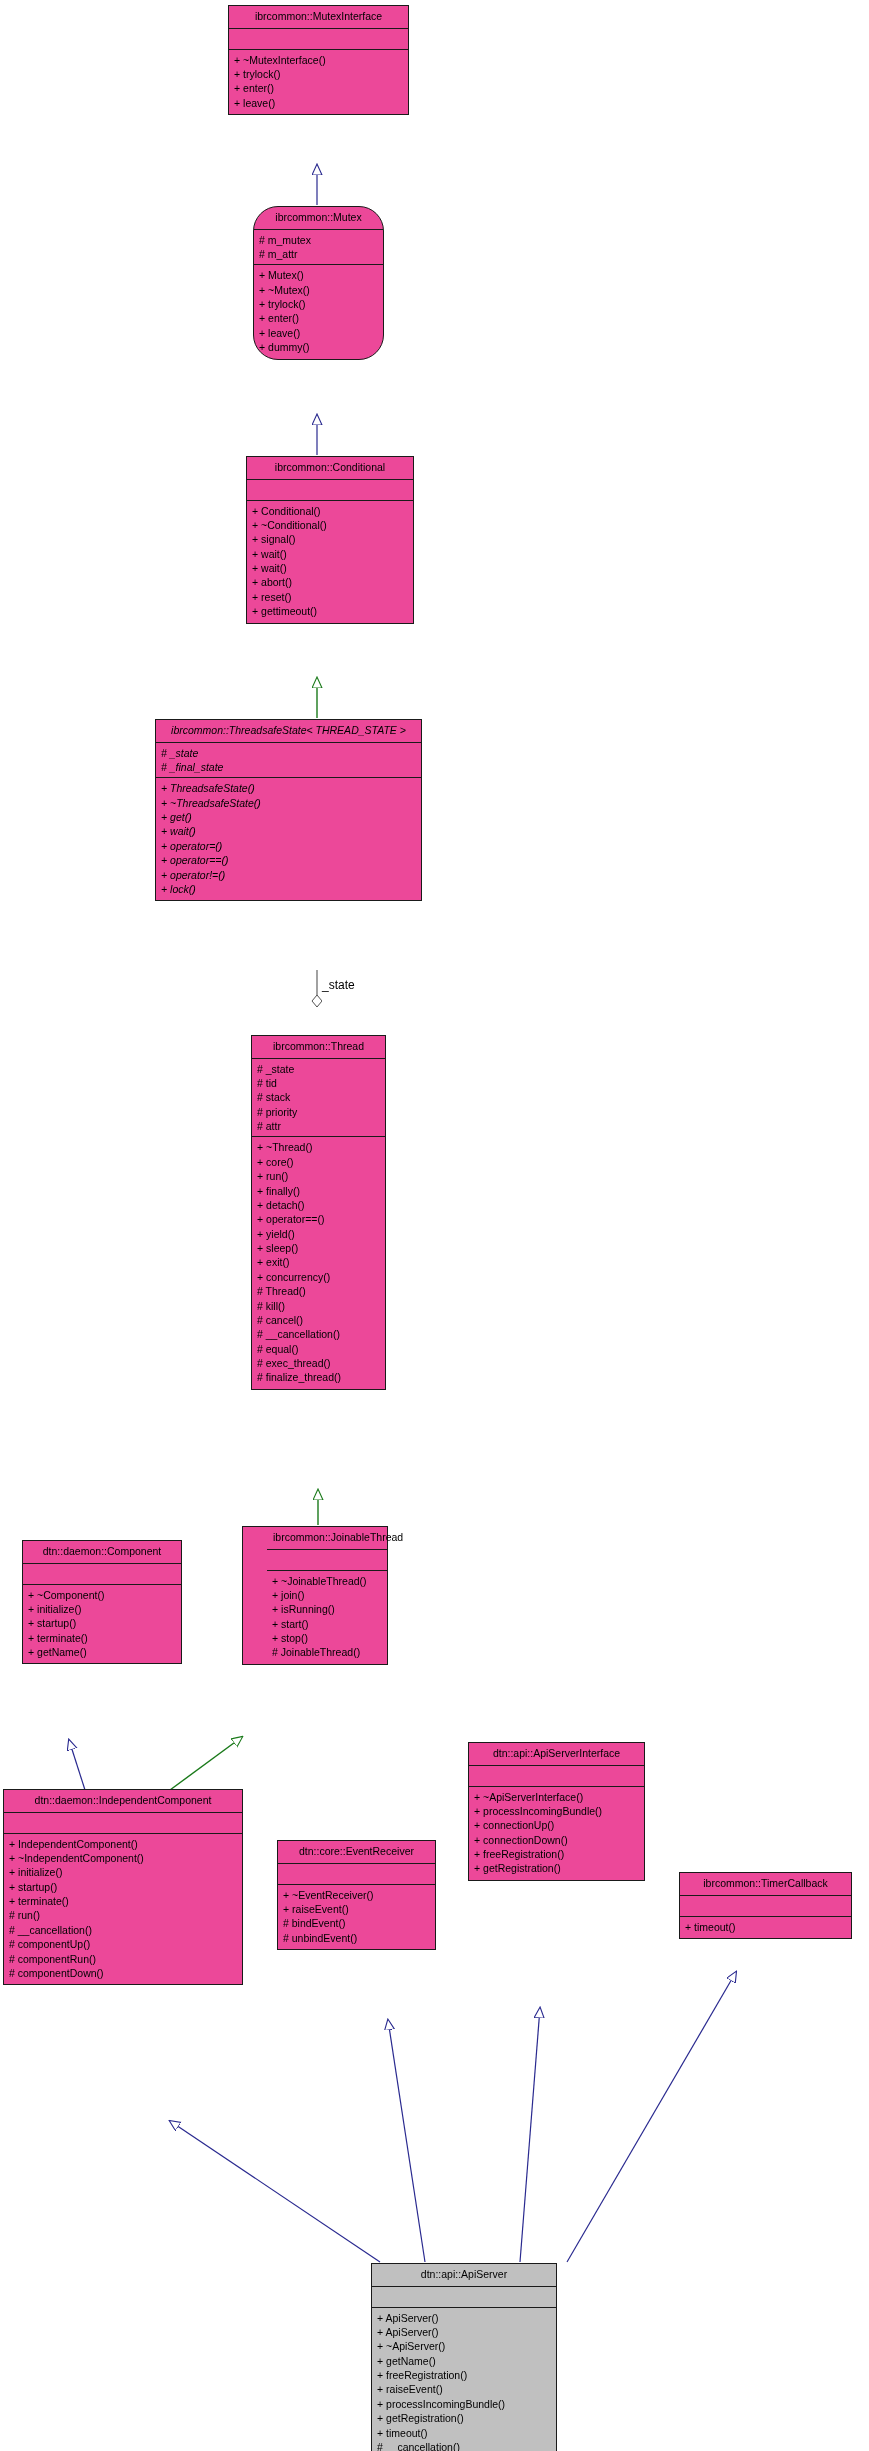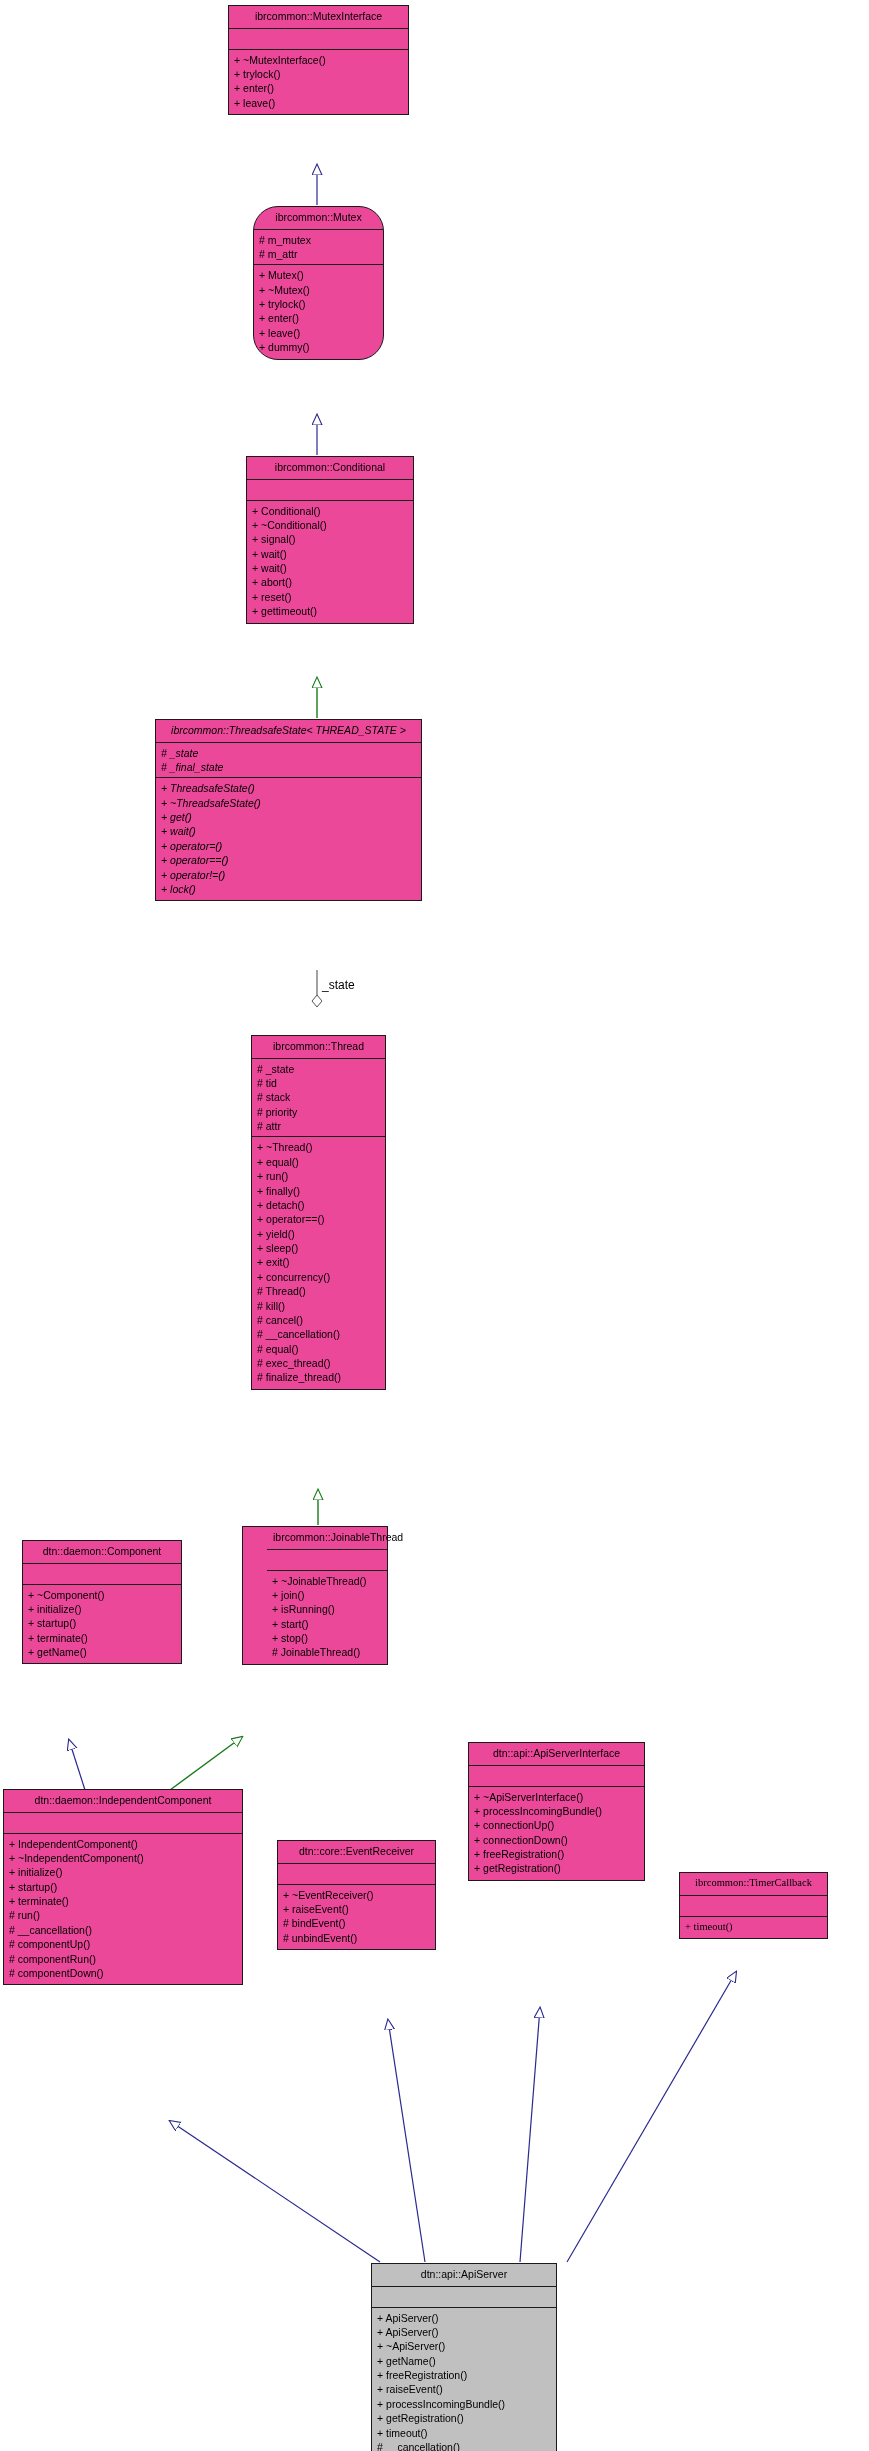--- a/index.html
+++ b/index.html
@@ -180,21 +180,21 @@
     <div class="uml-title">ibrcommon::Thread</div>
     <div class="uml-attrs">
       <div class="uml-row"># _state</div>
       <div class="uml-row"># tid</div>
       <div class="uml-row"># stack</div>
       <div class="uml-row"># priority</div>
       <div class="uml-row"># attr</div>
     </div>
     <div class="uml-ops">
       <div class="uml-row">+ ~Thread()</div>
-      <div class="uml-row">+ equal()</div>
+      <div class="uml-row">+ core()</div>
       <div class="uml-row">+ run()</div>
       <div class="uml-row">+ finally()</div>
       <div class="uml-row">+ detach()</div>
       <div class="uml-row">+ operator==()</div>
       <div class="uml-row">+ yield()</div>
       <div class="uml-row">+ sleep()</div>
       <div class="uml-row">+ exit()</div>
       <div class="uml-row">+ concurrency()</div>
       <div class="uml-row"># Thread()</div>
       <div class="uml-row"># kill()</div>
@@ -265,21 +265,21 @@
     <div class="uml-ops">
       <div class="uml-row">+ ~ApiServerInterface()</div>
       <div class="uml-row">+ processIncomingBundle()</div>
       <div class="uml-row">+ connectionUp()</div>
       <div class="uml-row">+ connectionDown()</div>
       <div class="uml-row">+ freeRegistration()</div>
       <div class="uml-row">+ getRegistration()</div>
     </div>
   </div>
 
-  <div class="uml-box" style="left:679px; top:1872px; width:149px;font-family:Liberation Serif, serif;">
+  <div class="uml-box" style="left:679px; top:1872px; width:173px;">
     <div class="uml-title">ibrcommon::TimerCallback</div>
     <div class="uml-attrs empty"></div>
     <div class="uml-ops">
       <div class="uml-row">+ timeout()</div>
     </div>
   </div>
 
   <div class="uml-box highlight" style="left:371px; top:2263px; width:186px;">
     <div class="uml-title">dtn::api::ApiServer</div>
     <div class="uml-attrs empty"></div>

